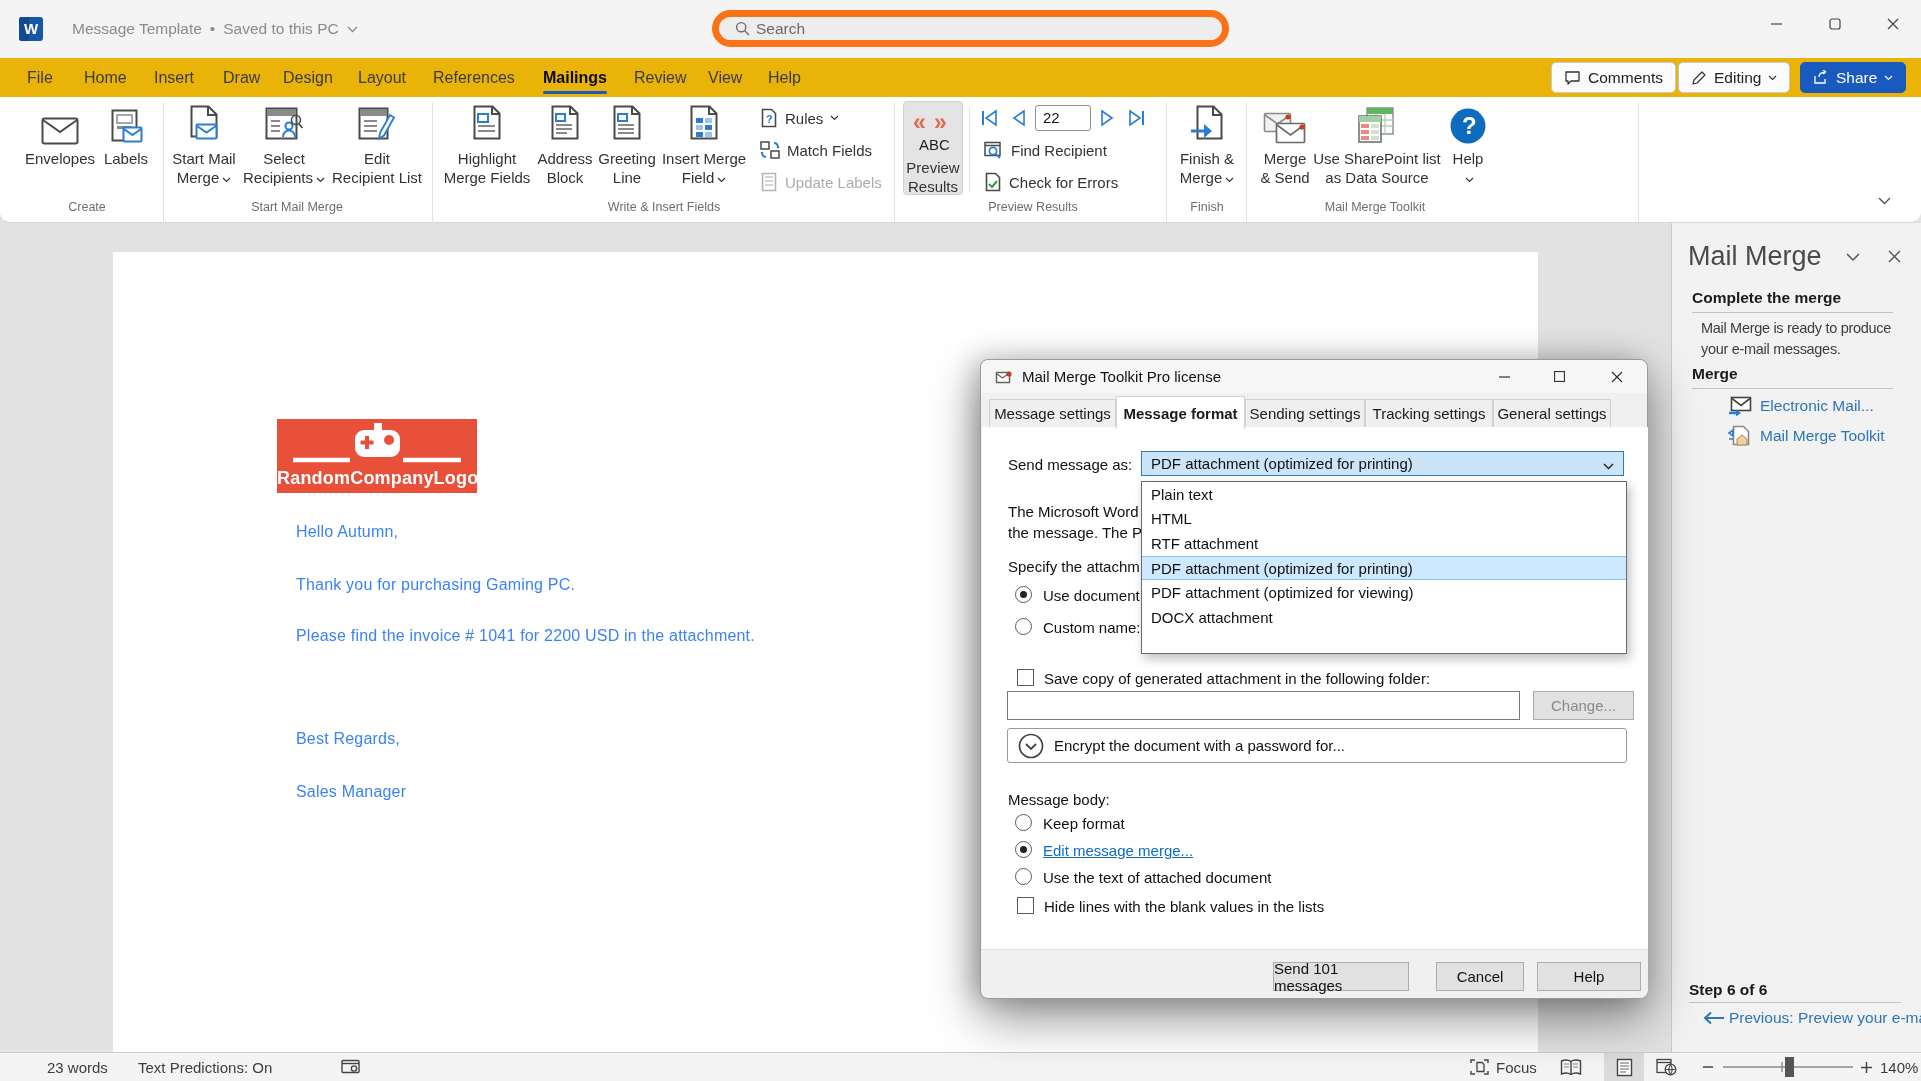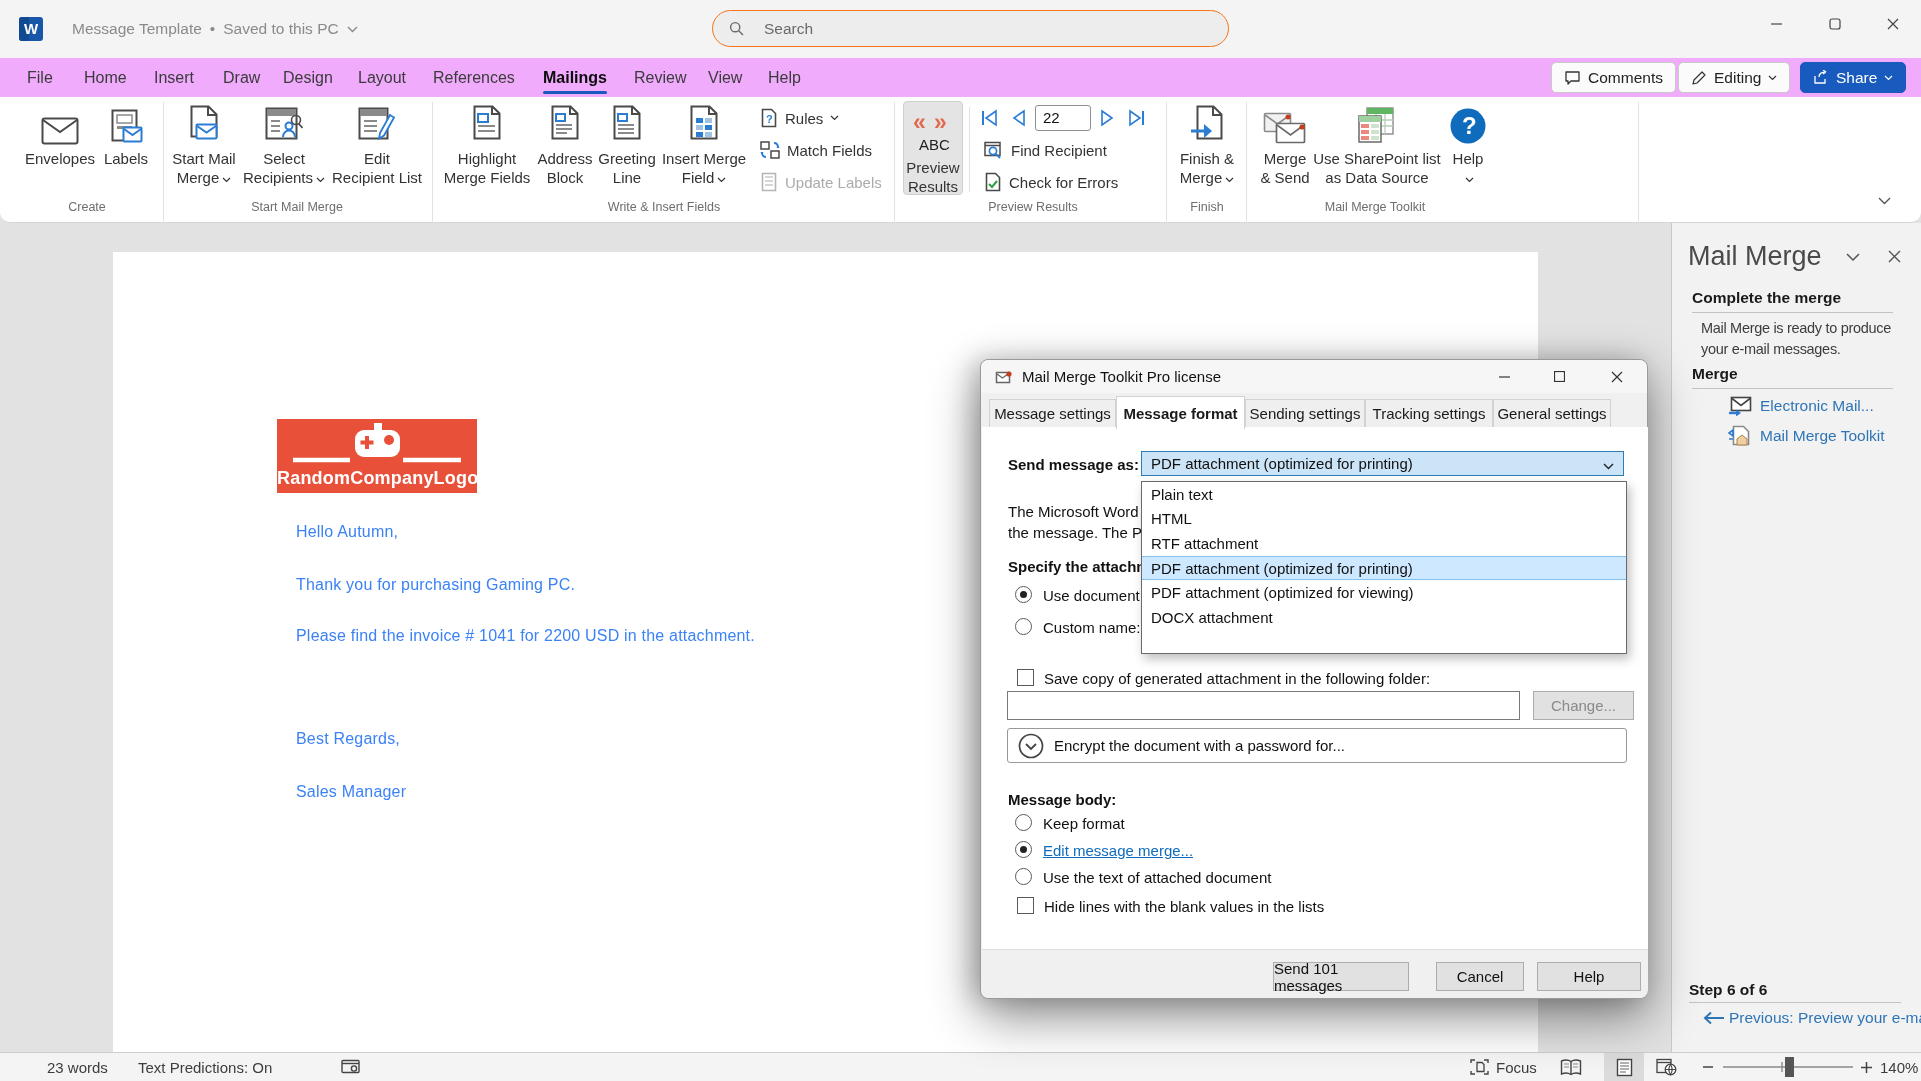--- a/index.html
+++ b/index.html
@@ -5,24 +5,24 @@
 *{box-sizing:border-box;margin:0;padding:0}
 html,body{width:1921px;height:1081px;overflow:hidden;font-family:"Liberation Sans",sans-serif}
 body{background:#E2E2E2}
 .abs{position:absolute}
 
 #titlebar{position:absolute;left:0;top:0;width:1921px;height:58px;background:#F4F4F4}
 #wordlogo{position:absolute;left:19px;top:17px;width:24px;height:24px;background:#1856A8;border-radius:3px;color:#fff;font-weight:bold;font-size:15px;text-align:center;line-height:24px}
 #wordlogo::before{content:"";position:absolute;left:0;top:0;width:10px;height:24px;background:#124a92;border-radius:3px 0 0 3px}
 #wordlogo span{position:relative}
 #doctitle{position:absolute;left:72px;top:20px;font-size:15.5px;color:#8a8a8a;display:flex;gap:8px;align-items:center}
-#searchbox{position:absolute;left:712px;top:10px;width:517px;height:37px;background:#EDEDED;border:1px solid #f97316;border-radius:19px;display:flex;align-items:center;padding-left:16px;gap:20px;color:#6a6a6a;font-size:15.5px}
+#searchbox{position:absolute;left:712px;top:10px;width:517px;height:37px;background:#EDEDED;border:7px solid #f97316;border-radius:19px;display:flex;align-items:center;padding-left:16px;gap:6px;color:#6a6a6a;font-size:15.5px}
 .winctl{position:absolute;top:0;width:57px;height:48px;display:flex;align-items:center;justify-content:center}
 
-#tabrow{position:absolute;left:0;top:58px;width:1921px;height:39px;background:#f0abfc}
+#tabrow{position:absolute;left:0;top:58px;width:1921px;height:39px;background:#eab308}
 .mtab{position:absolute;top:0;height:39px;display:flex;align-items:center;font-size:16px;color:#3b3b3b;padding:0 2px}
 .mtab.active{color:#0b0b0b;font-weight:700}
 .mtab.active::after{content:"";position:absolute;left:2px;right:2px;bottom:3px;height:3px;background:#185ABD;border-radius:2px}
 .pillbtn{position:absolute;top:4px;height:31px;border:1px solid #C9C9C9;border-radius:5px;background:#FBFBFB;display:flex;align-items:center;gap:7px;font-size:15.5px;color:#222;padding:0 12px}
 #sharebtn{background:#185ABD;border-color:#185ABD;color:#fff}
 
 #ribbon{position:absolute;left:0;top:97px;width:1921px;height:126px;background:#fff;border-bottom:1px solid #D6D6D6;border-radius:0 0 10px 10px}
 .rbtn{position:absolute;top:4px;height:93px;text-align:center;font-size:15px;color:#333}
 .rbtn .ric{height:44px;display:flex;align-items:flex-end;justify-content:center;margin-bottom:4px}
 .rlabel{line-height:19px;font-size:15px;color:#333;white-space:nowrap}
@@ -50,21 +50,21 @@
 
 #statusbar{position:absolute;left:0;top:1052px;width:1921px;height:29px;background:#F4F4F4;border-top:1px solid #CDCDCD;font-size:15px;color:#3d3d3d}
 #statusbar .sitem{position:absolute;top:0;height:28px;display:flex;align-items:center}
 
 #dialog{position:absolute;left:980px;top:359px;width:668px;height:640px;background:#F0F0F0;border:1px solid #9A9A9A;border-radius:8px;box-shadow:0 18px 50px rgba(0,0,0,.45),-8px 0 25px rgba(0,0,0,.18);font-size:15px;color:#111}
 #dtitlebar{position:absolute;left:0;top:0;width:100%;height:33px;background:#F6F6F6;border-radius:8px 8px 0 0;display:flex;align-items:center;padding-left:14px;gap:9px}
 .dctl{position:absolute;top:0;width:44px;height:33px;display:flex;align-items:center;justify-content:center}
 .dtab{position:absolute;top:39px;height:29px;background:#EFEFEF;border:1px solid #D2D2D2;display:flex;align-items:center;justify-content:center;font-size:15px;color:#1a1a1a}
 .dtab.active{top:36px;height:33px;background:#fff;border-bottom:none;font-weight:700;z-index:3}
 #dcontent{position:absolute;left:1px;top:67px;width:666px;height:522px;background:#fff}
-.dbold{font-weight:700}
+.dbold{font-weight:400}
 .radio{position:absolute;width:17px;height:17px;border:1px solid #5a5a5a;border-radius:50%;background:#fff}
 .radio.on::after{content:"";position:absolute;left:4px;top:4px;width:7px;height:7px;border-radius:50%;background:#222}
 .checkbox{position:absolute;width:17px;height:17px;border:1px solid #5a5a5a;background:#fff}
 .dlabel{position:absolute;white-space:nowrap}
 #combo{position:absolute;left:160px;top:91px;width:483px;height:25px;background:#CCE4F7;border:1px solid #2C7CB8;display:flex;align-items:center;padding-left:9px}
 #droplist{position:absolute;left:160px;top:121px;width:486px;height:173px;background:#fff;border:1px solid #6a6a6a;z-index:5;box-shadow:3px 5px 10px rgba(0,0,0,.25)}
 .opt{height:24.6px;display:flex;align-items:center;padding-left:9px;white-space:nowrap;overflow:hidden}
 .opt.sel{background:#CDE8FF;border-top:1px solid #84C3EE;border-bottom:1px solid #84C3EE}
 #folderinput{position:absolute;left:26px;top:331px;width:513px;height:29px;background:#fff;border:1px solid #7a7a7a}
 .dbtn{position:absolute;background:#E1E1E1;border:1px solid #ADADAD;display:flex;align-items:center;justify-content:center;font-size:15px;color:#111}

